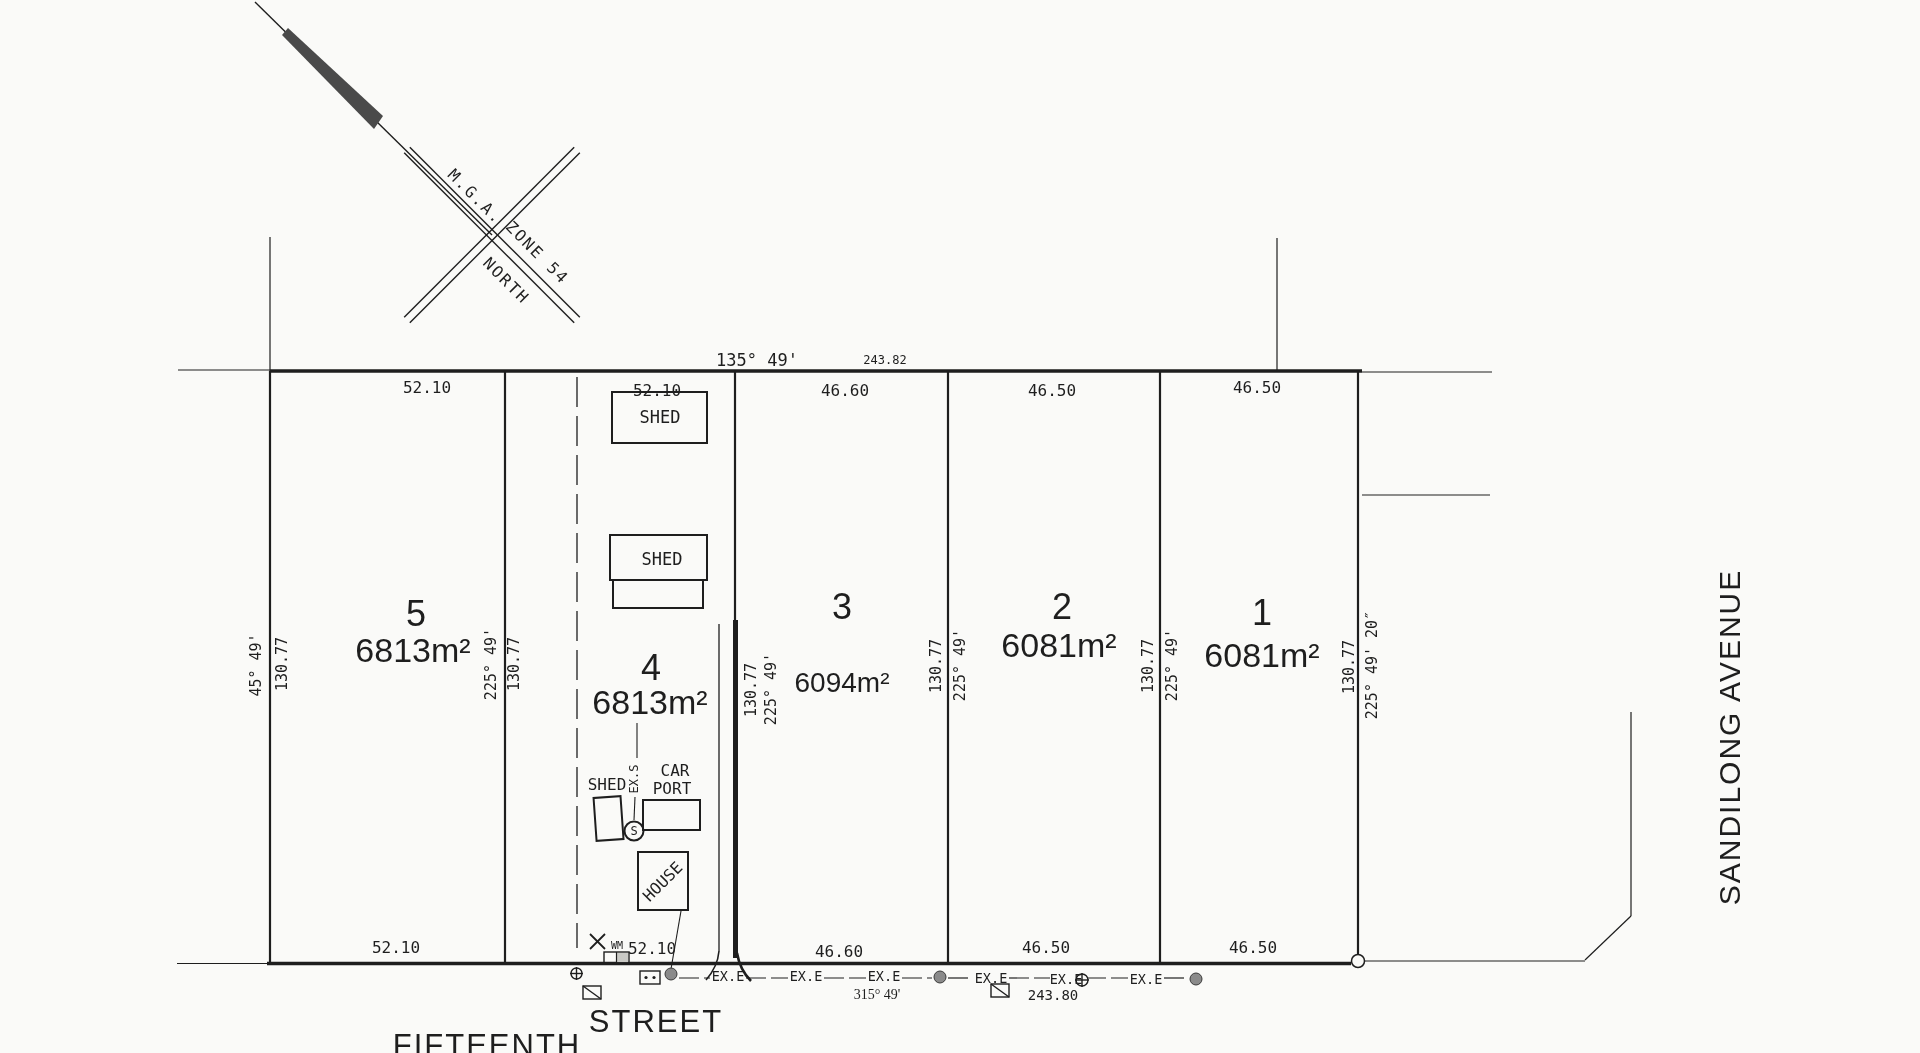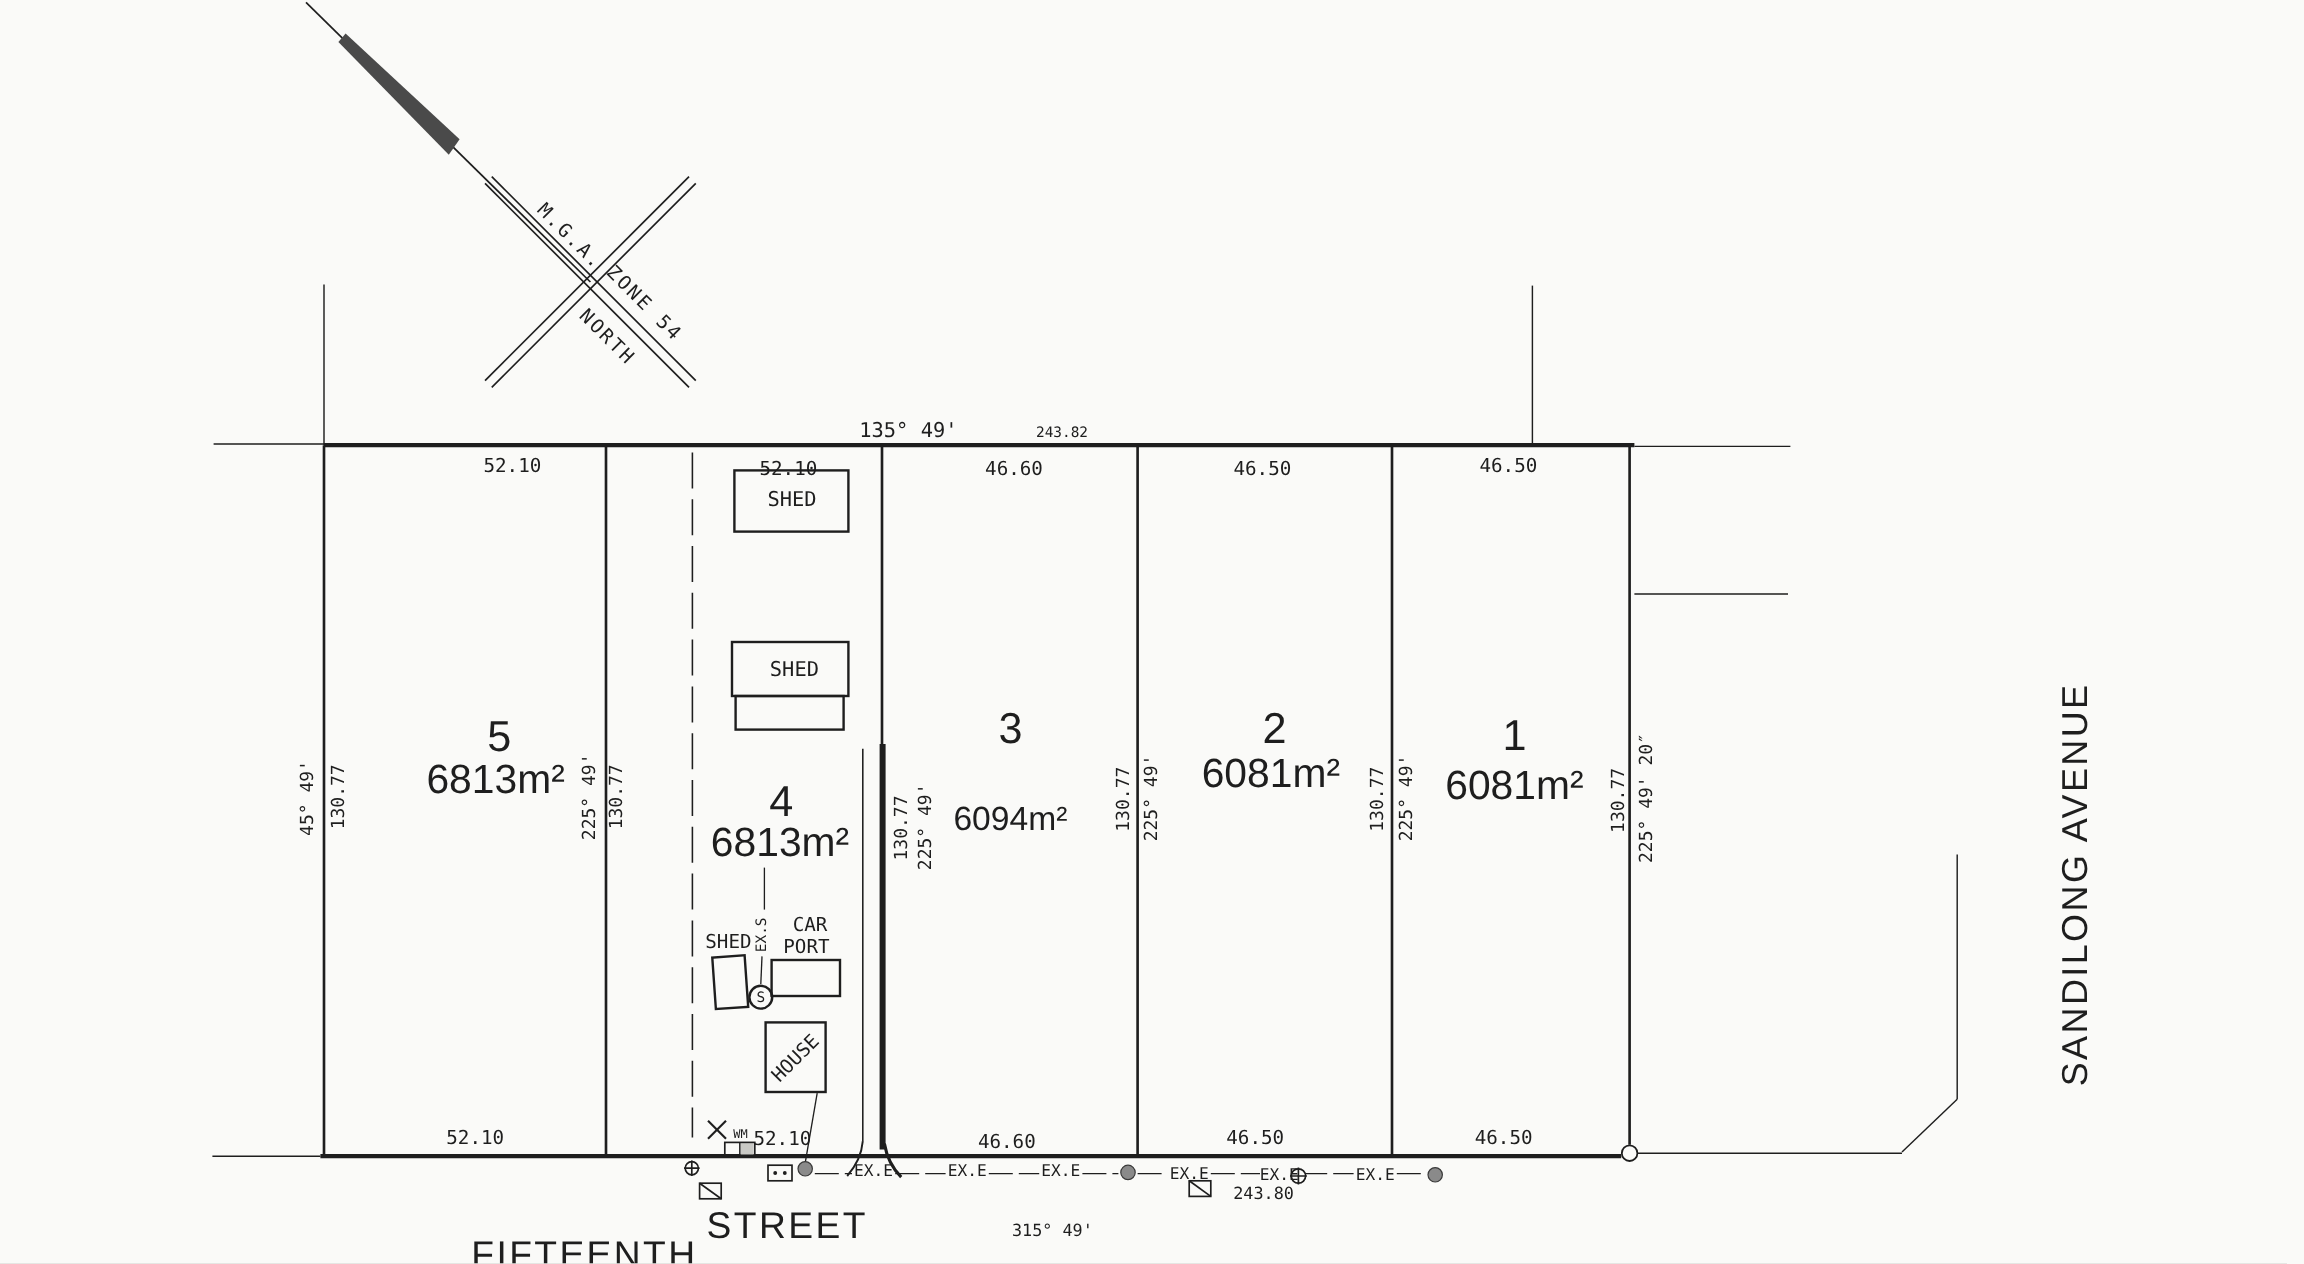--- a/index.html
+++ b/index.html
@@ -179,20 +179,20 @@
   <div class="lb" style="left:634px;top:831px;font-size:12px;">S</div>
   <div class="lb" style="left:617px;top:946px;font-size:10px;">WM</div>
 
   <div class="lb" style="left:728px;top:977px;font-size:13.5px;">EX.E</div>
   <div class="lb" style="left:806px;top:977px;font-size:13.5px;">EX.E</div>
   <div class="lb" style="left:884px;top:977px;font-size:13.5px;">EX.E</div>
   <div class="lb" style="left:991px;top:979px;font-size:13.5px;">EX.E</div>
   <div class="lb" style="left:1066px;top:980px;font-size:13.5px;">EX.E</div>
   <div class="lb" style="left:1146px;top:980px;font-size:13.5px;">EX.E</div>
 
-  <div class="lb" style="left:877px;top:1026px;font-size:14px;">315° 49'</div>
+  <div class="lb" style="left:877px;top:995px;font-size:14px;font-family:Liberation Serif, serif;">315° 49'</div>
   <div class="lb" style="left:1053px;top:995px;font-size:14px;text-align:right;">243.80</div>
 
   <div class="lb street" style="left:487px;top:1021px;font-size:31px;margin-top:24px;">FIFTEENTH</div>
   <div class="lb street" style="left:656px;top:1021px;font-size:31px;">STREET</div>
   <div class="lb vstreet" style="left:1730px;top:737px;font-size:30px;">SANDILONG AVENUE</div>
 
 </div>
 
 </body></html>

